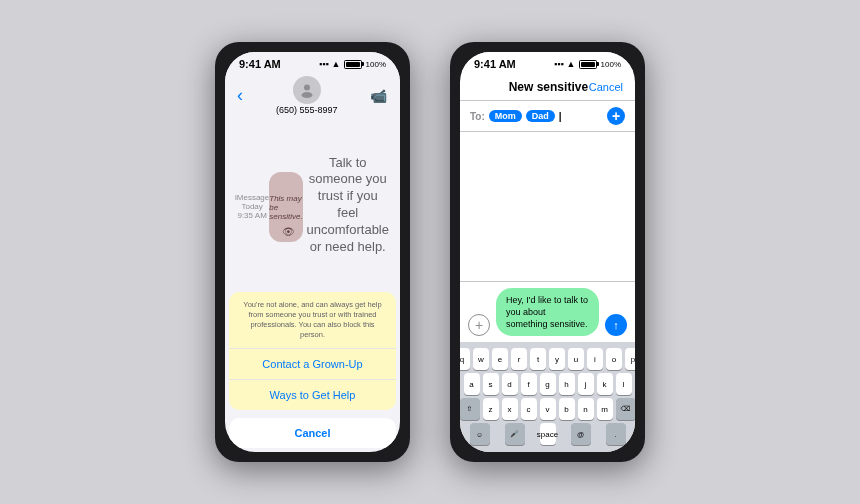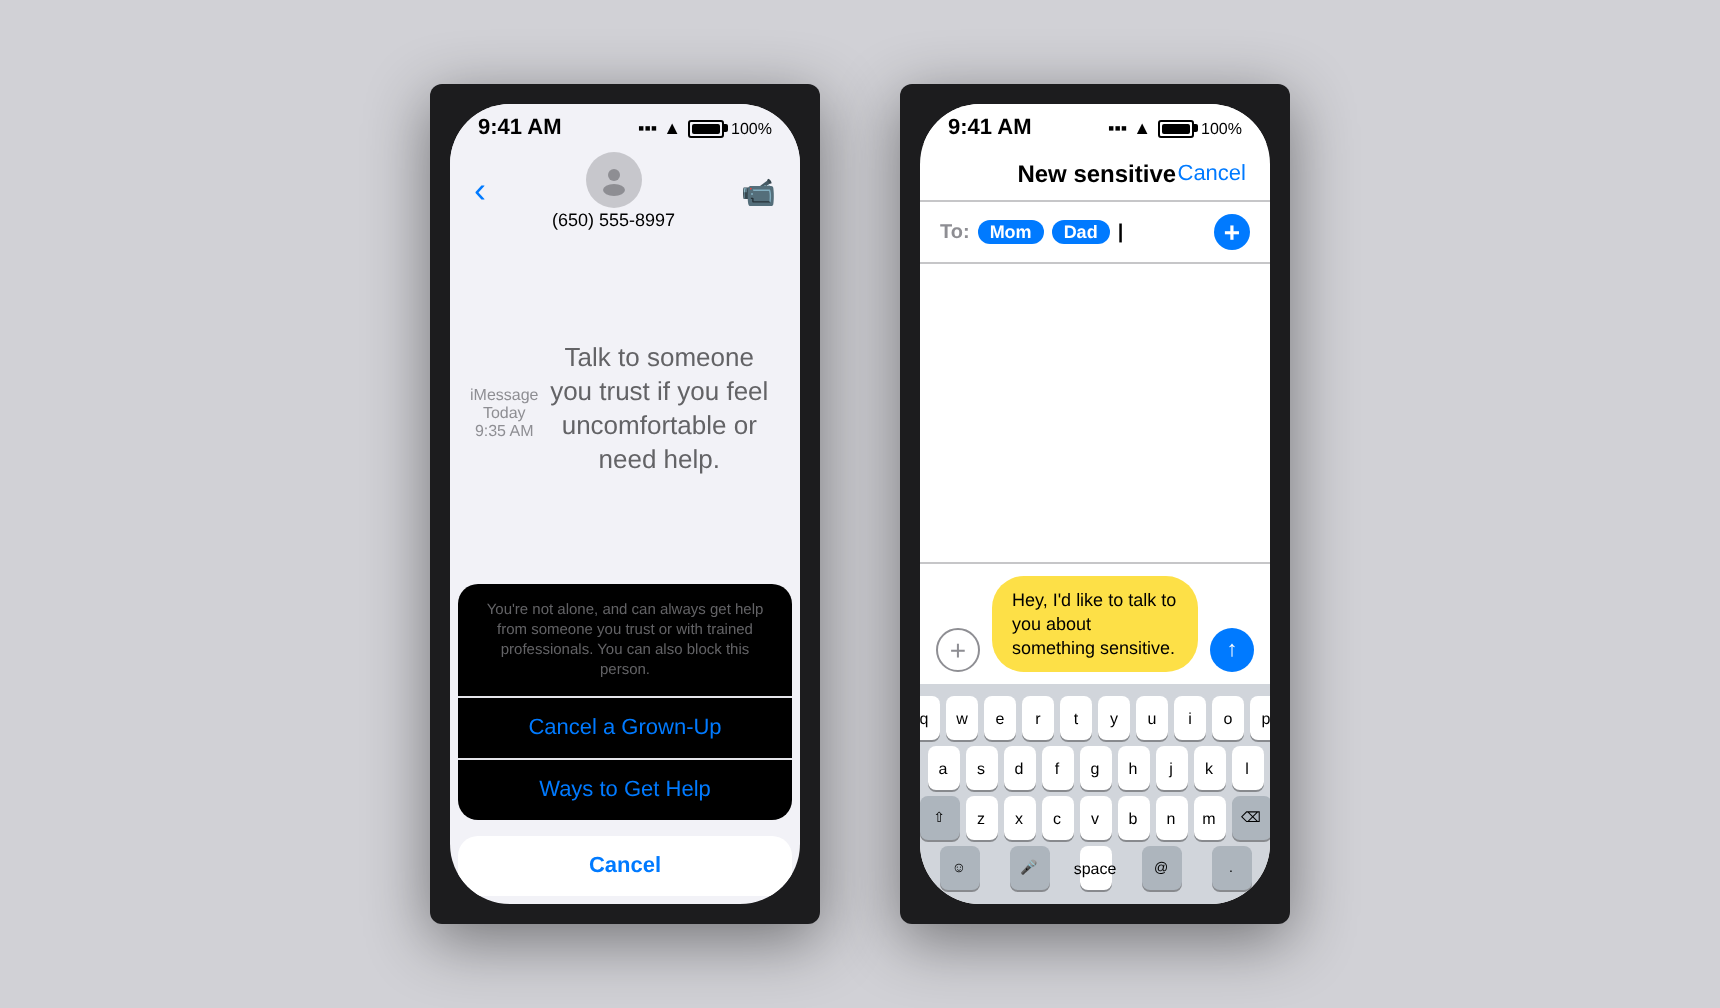--- a/index.html
+++ b/index.html
@@ -13,21 +13,21 @@
       gap: 40px;
       font-family: -apple-system, 'SF Pro Display', 'Helvetica Neue', Arial, sans-serif;
       overflow: hidden;
     }
 
     
     .phone {
       width: 195px;
       height: 420px;
       background: #1c1c1e;
-      border-radius: 6px;
+      border-radius: 24px;
       position: relative;
       box-shadow: 0 8px 32px rgba(0,0,0,0.45);
       padding: 10px;
     }
     .phone-screen {
       width: 100%;
       height: 100%;
       background: #f2f2f7;
       border-radius: 30px;
       overflow: hidden;
@@ -165,21 +165,21 @@
       font-size: 13px;
       color: #636366;
       text-align: center;
       margin-bottom: 8px;
       line-height: 1.3;
       padding: 0 4px;
     }
 
     
     .action-sheet {
-      background: #000000;
+      background: #fef9c3;
       border-radius: 10px;
       margin: 0 4px 4px;
       overflow: hidden;
       flex-shrink: 0;
     }
     .action-sheet-info {
       padding: 8px 10px;
       font-size: 7.5px;
       color: #636366;
       text-align: center;
@@ -295,21 +295,21 @@
       border-radius: 50%;
       display: flex;
       align-items: center;
       justify-content: center;
       color: #8e8e93;
       font-size: 14px;
       flex-shrink: 0;
     }
     .imsg-text-bubble {
       flex: 1;
-      background: #fde047;
+      background: #86efac;
       border-radius: 16px;
       padding: 6px 10px;
       font-size: 9px;
       color: #000;
       line-height: 1.35;
     }
     .send-btn {
       width: 22px;
       height: 22px;
       background: #007aff;
@@ -404,26 +404,30 @@
         <span class="nav-phone">(650) 555-8997</span>
       </div>
       <span class="nav-video">📹</span>
     </div>
 
     <div class="msg-content">
       <div class="msg-meta">
         <div>iMessage</div>
         <div>Today 9:35 AM</div>
       </div>
+      <div class="msg-bubble-sensitive">
+        <span class="sensitive-text">This may be sensitive.</span>
+        <span class="eye-icon">👁</span>
+      </div>
       <p class="sensitive-warning">Talk to someone you trust if you feel uncomfortable or need help.</p>
     </div>
 
     <div class="action-sheet">
       <div class="action-sheet-info">You're not alone, and can always get help from someone you trust or with trained professionals. You can also block this person.</div>
-      <div class="action-btn blue">Cancel a Grown-Up</div>
+      <div class="action-btn blue">Contact a Grown-Up</div>
       <div class="action-btn blue">Ways to Get Help</div>
     </div>
 
     <div class="cancel-btn">Cancel</div>
   </div>
 </div>
 
 <div class="phone">
   <div class="phone-screen phone2-screen">
 

